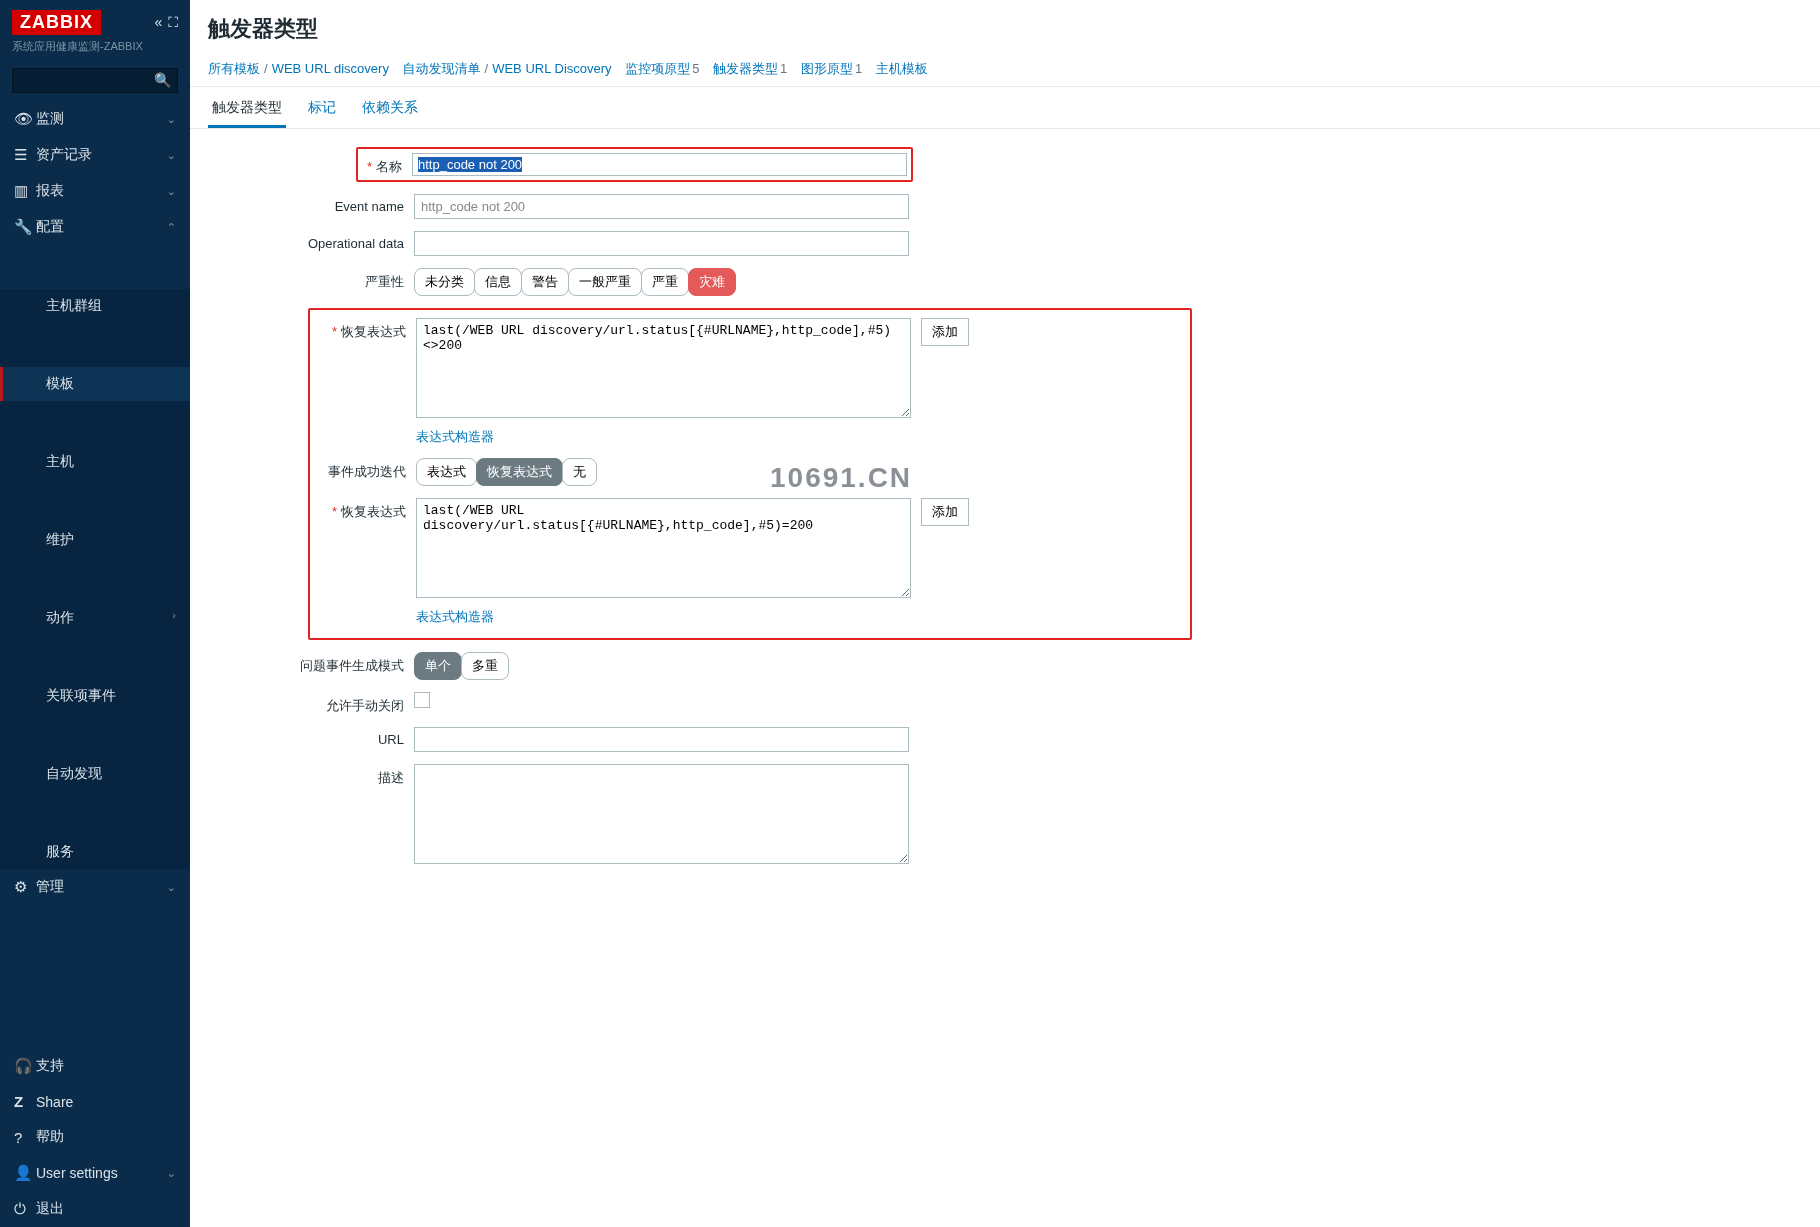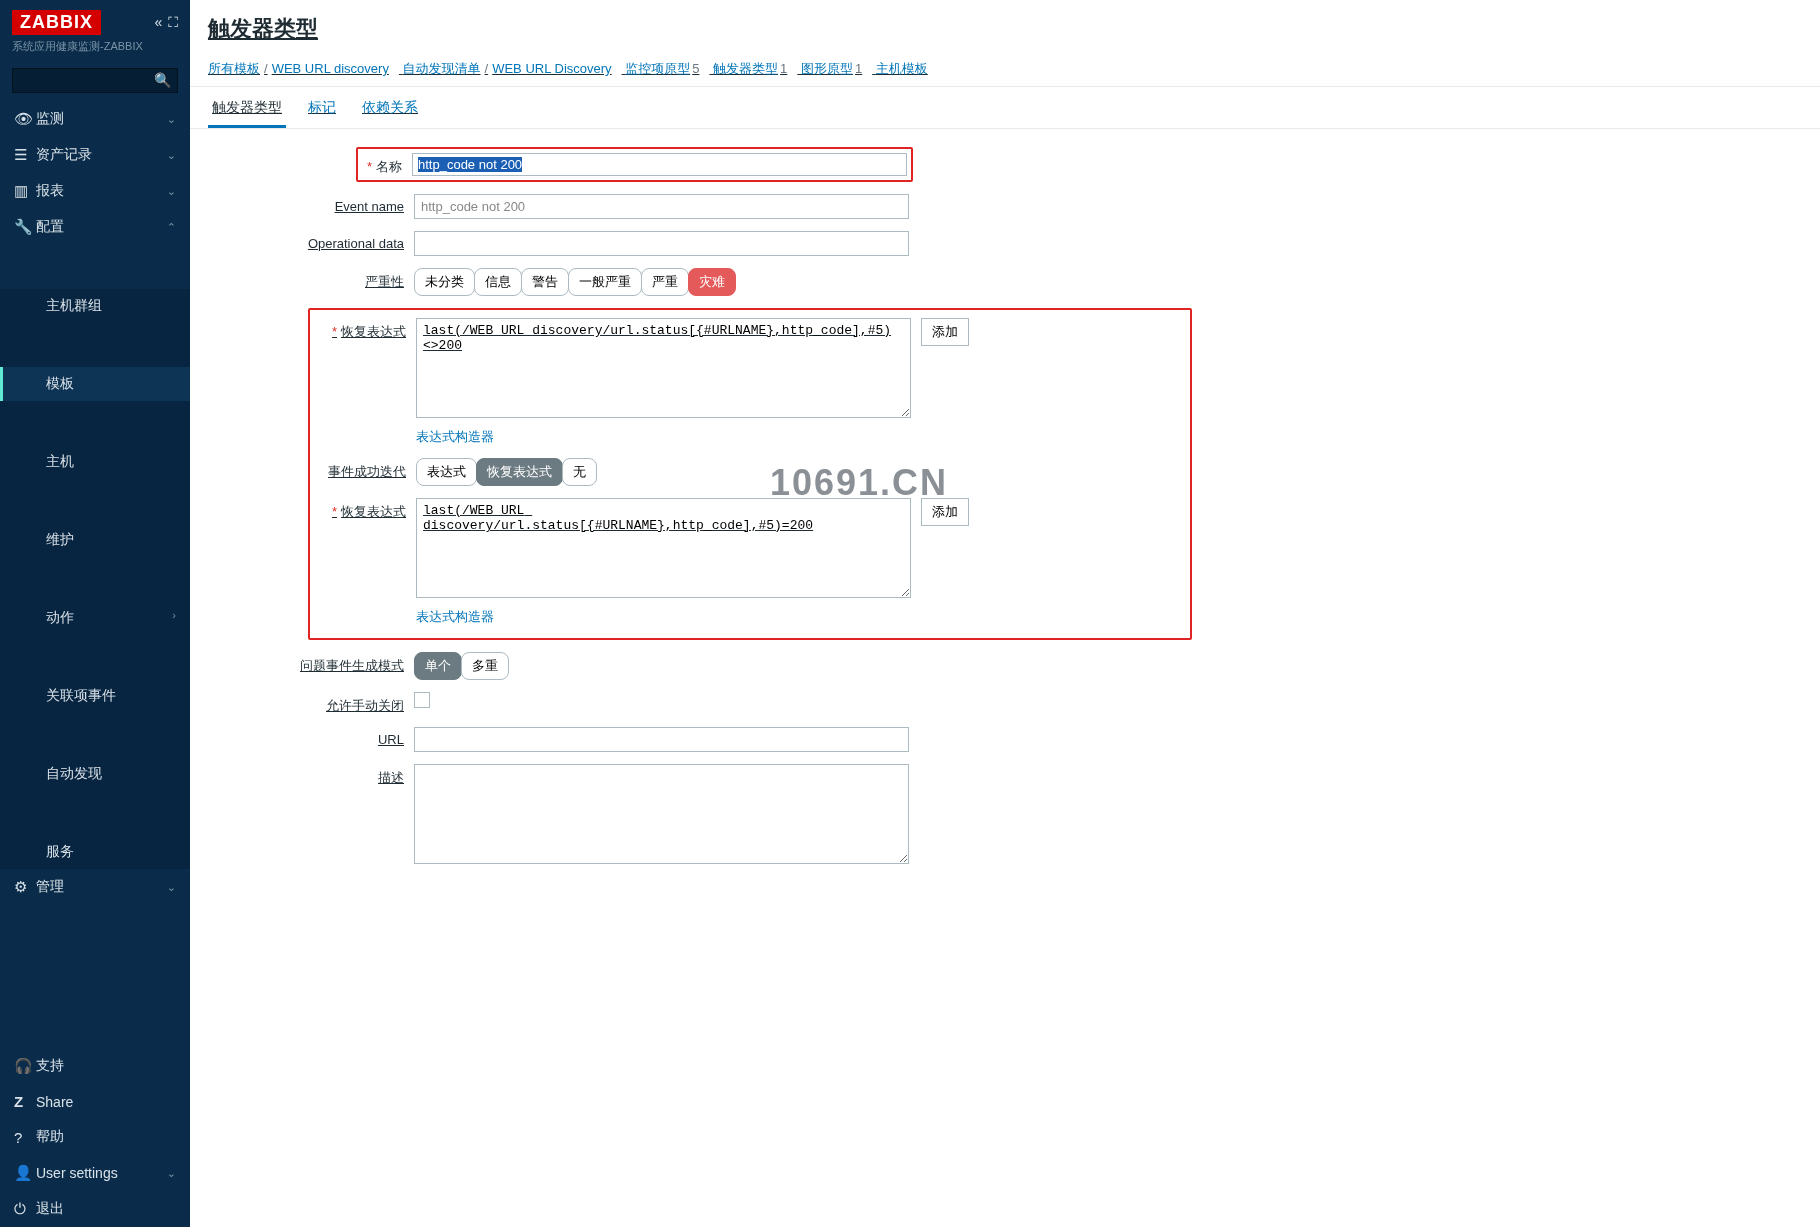--- a/index.html
+++ b/index.html
@@ -19,26 +19,26 @@
 .search-box .sicon { position: absolute; right: 6px; top: 4px; color: #cfdbe3; font-size: 14px; }
 
 .nav { list-style: none; }
 .nav > li { }
 .nav-item { display: flex; align-items: center; padding: 9px 14px; color: #d9e2e8; cursor: pointer; font-size: 14px; }
 .nav-item .icon { width: 22px; text-align: left; font-size: 15px; }
 .nav-item .label { flex: 1; }
 .nav-item .chev { font-size: 11px; color: #7a93a6; }
 .subnav { list-style: none; background: #072440; }
 .subnav li { padding: 8px 14px 8px 46px; color: #d9e2e8; cursor: pointer; font-size: 14px; margin-top: 44px; }
-.subnav li.active { background: #0d3455; border-left: 3px solid #5eead4; padding-left: 43px; }
+.subnav li.active { background: #0d3455; border-left: 3px solid #b91c1c; padding-left: 43px; }
 .spacer { flex: 1; }
 .bottom-nav .nav-item { font-size: 14px; }
 
 
-.main { flex: 1; padding: 0 0 40px 0; text-decoration: underline; }
+.main { flex: 1; padding: 0 0 40px 0; }
 .page-title { font-size: 22px; padding: 14px 18px 12px; }
 .breadcrumb { padding: 4px 18px 8px; font-size: 13px; border-bottom: 1px solid #e6eaec; }
 .breadcrumb a { color: #0275b8; text-decoration: none; }
 .breadcrumb .sep { color: #6b7680; margin: 0 4px; }
 .breadcrumb .cnt { color: #6b7680; margin-left: 2px; }
 .breadcrumb .item { margin-right: 10px; }
 
 .tabs { display: flex; padding: 6px 18px 0; border-bottom: 1px solid #e6eaec; gap: 18px; }
 .tabs .tab { padding: 6px 4px 8px; color: #0275b8; cursor: pointer; font-size: 14px; }
 .tabs .tab.active { color: #1f2c33; border-bottom: 3px solid #0275b8; }
@@ -62,21 +62,21 @@
 .link { color: #0275b8; text-decoration: none; font-size: 13px; margin-top: 10px; display: inline-block; cursor: pointer; }
 .add-btn-col { margin-left: 10px; vertical-align: top; }
 .expr-wrap { display: flex; align-items: flex-start; }
 .checkbox { width: 16px; height: 16px; border: 1px solid #acbbc2; }
 
 .hl-red { border: 2px solid #e02424; border-radius: 2px; padding: 4px; }
 .hl-red.big { padding: 8px; }
 
 .sel-text { background: #1a5fb4; color: #fff; }
 
-.watermark { position: absolute; color: #8a9095; font-size: 36px; font-weight: bold; letter-spacing: 2px; pointer-events: none; }
+.watermark { position: absolute; color: #8a9095; font-size: 28px; font-weight: bold; letter-spacing: 2px; pointer-events: none; }
 .form-wrap { position: relative; }
 </style>
 </head>
 <body>
 
 <div class="layout">
   <aside class="sidebar">
     <div class="sidebar-head">
       <div class="logo-row">
         <span class="logo">ZABBIX</span>

